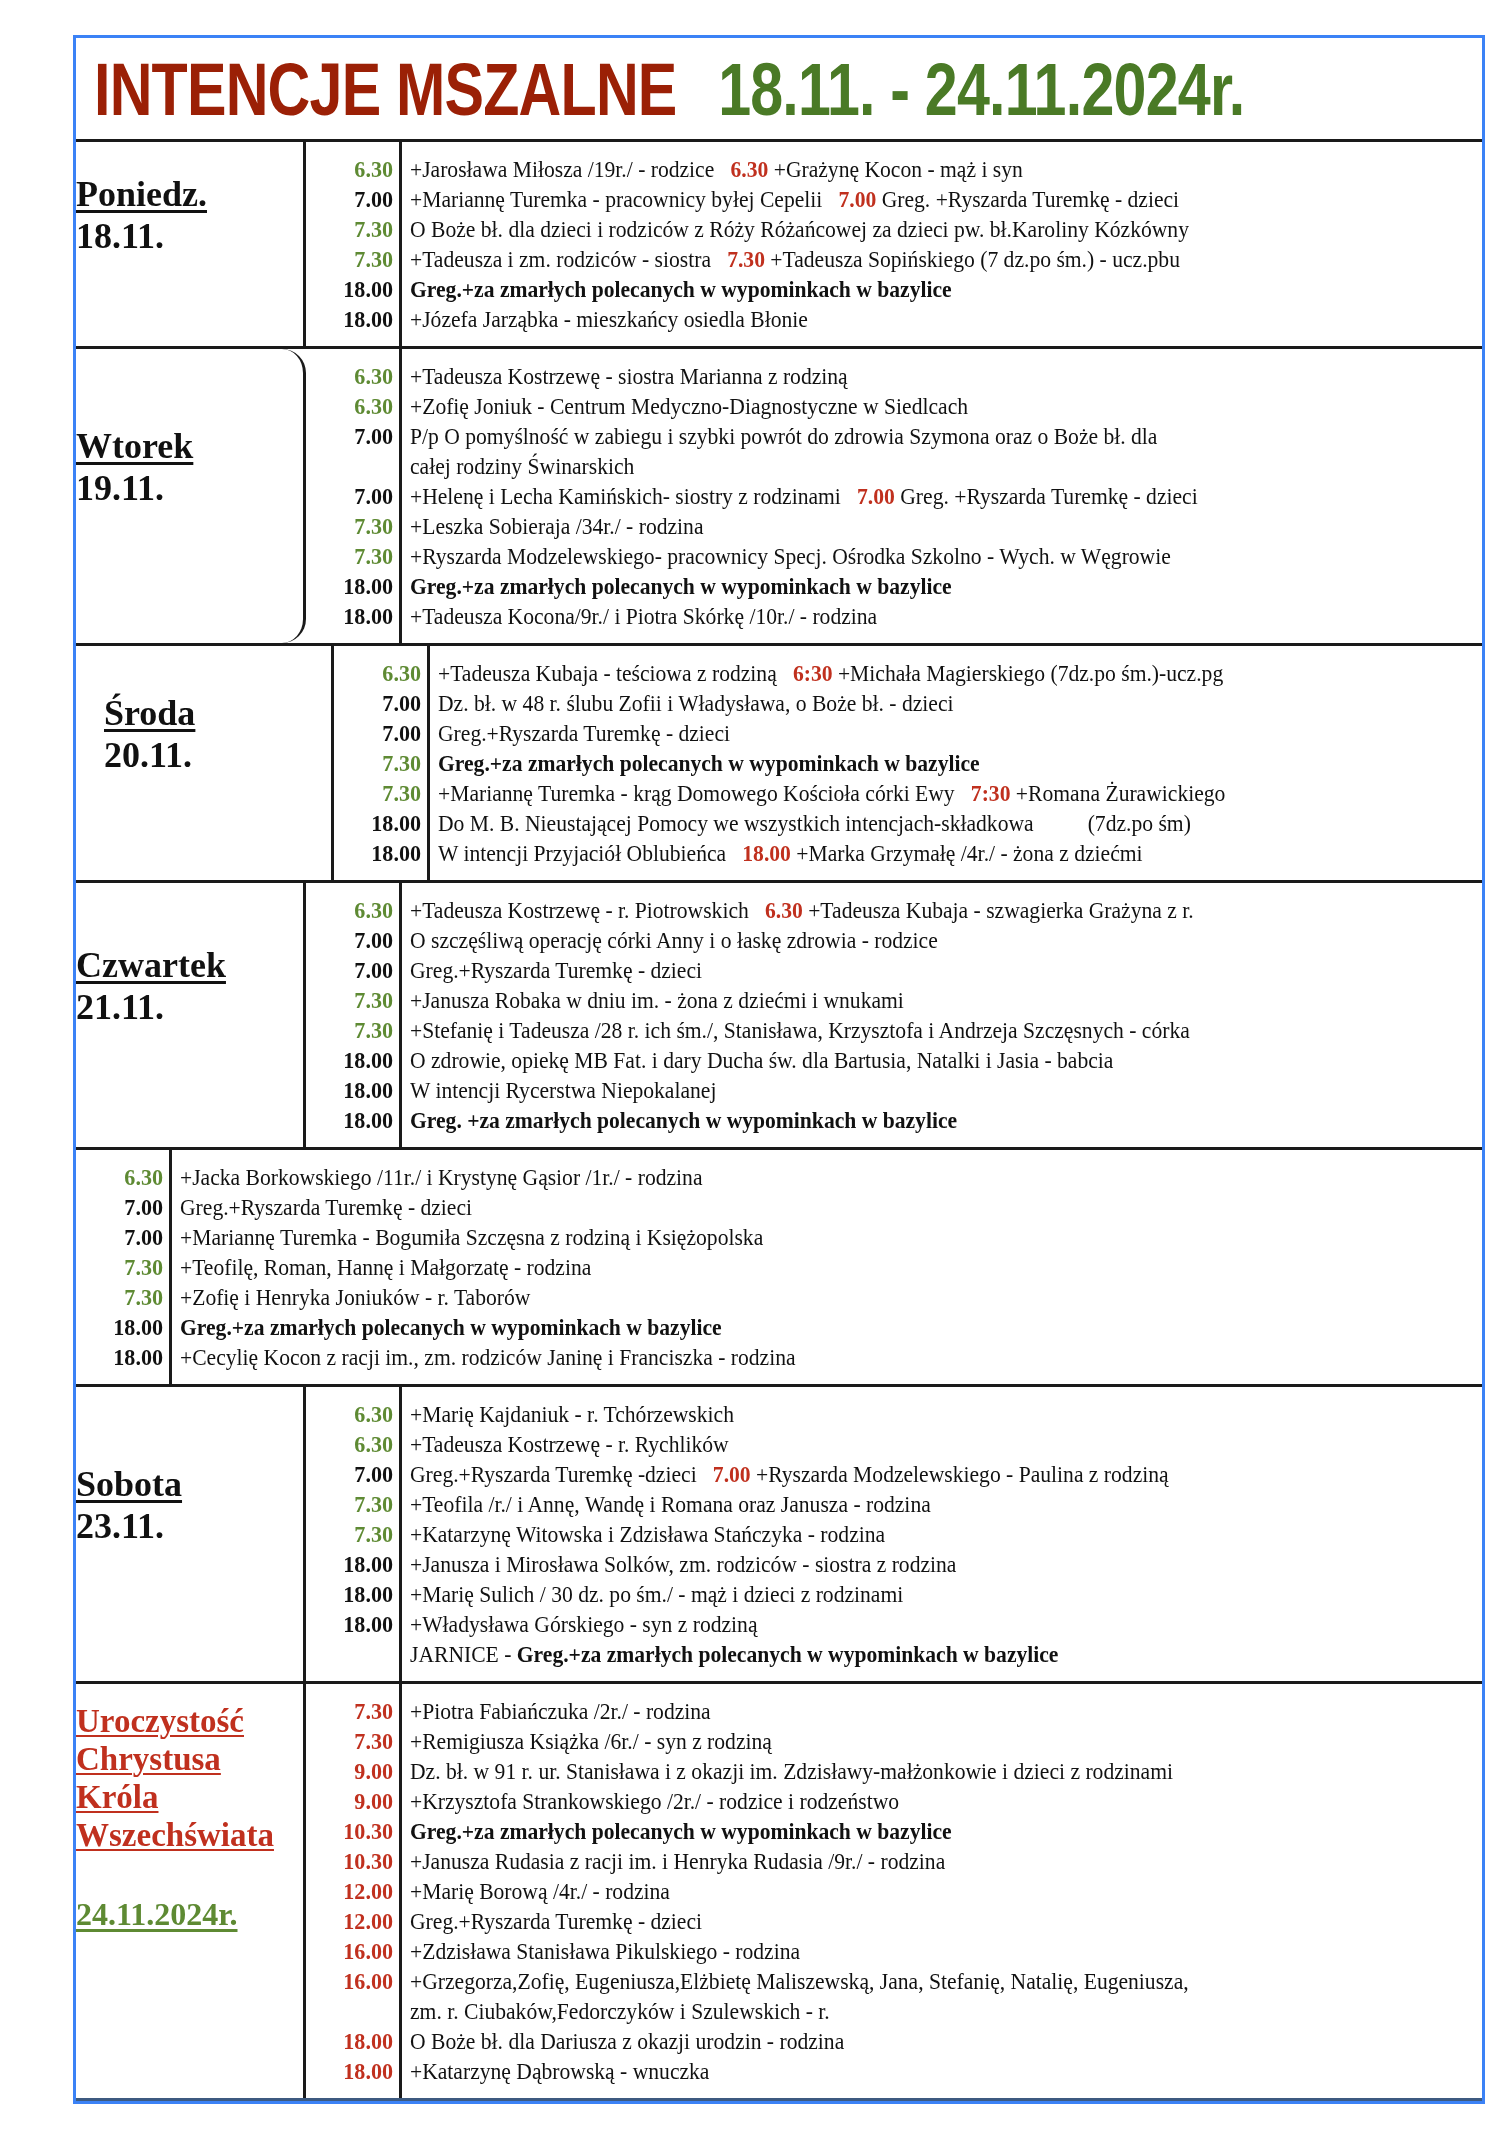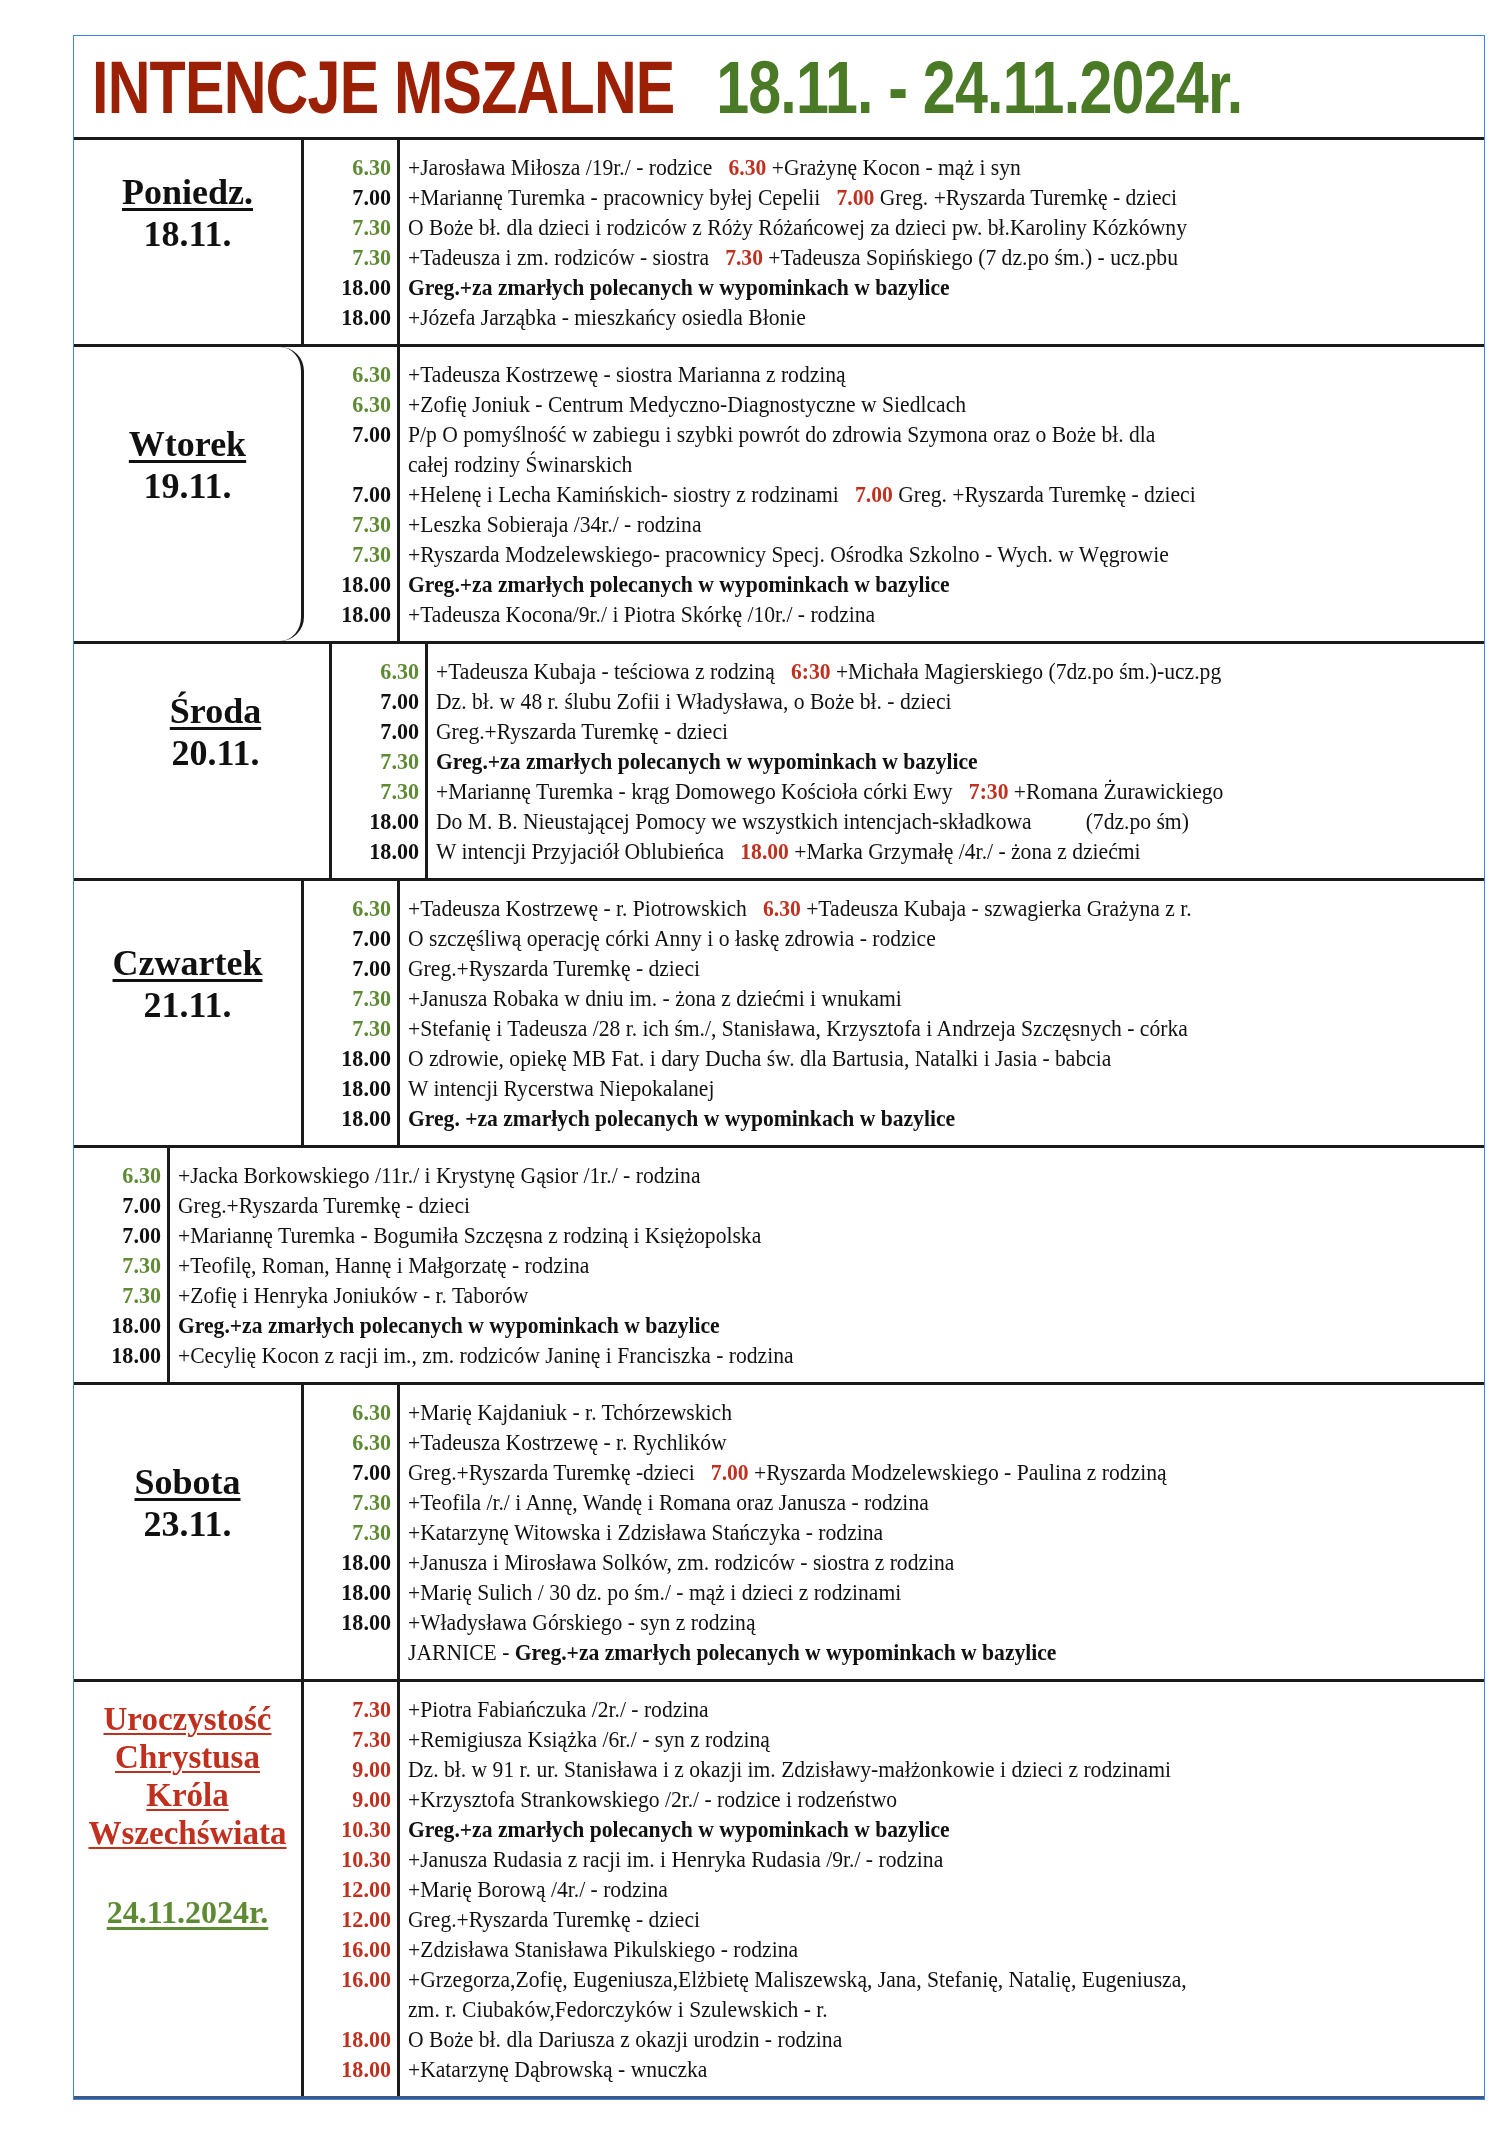--- a/index.html
+++ b/index.html
@@ -1,24 +1,24 @@
 <!DOCTYPE html>
 <html><head>
 <meta charset="utf-8">
 <style>
   html, body { margin: 0; padding: 0; background: #ffffff; }
   body { width: 1512px; height: 2138px; position: relative; overflow: hidden; font-family: "Liberation Serif", serif; color: #111; }
-  .sheet { position: absolute; left: 73px; top: 35px; width: 1412px; border: 1px solid #3b82f6; box-sizing: border-box; }
+  .sheet { position: absolute; left: 73px; top: 35px; width: 1412px; border: 3px solid #3b82f6; box-sizing: border-box; }
   .header { height: 104px; border-bottom: 3px solid #1a1a1a; box-sizing: border-box; position: relative; overflow: hidden; }
   .title-wrap { position: absolute; left: 18px; top: 10px; white-space: nowrap; transform: scaleX(0.80); transform-origin: left top; font-family: "Liberation Sans", sans-serif; font-weight: bold; font-size: 74px; line-height: 84px; letter-spacing: -1px; }
   .title-main { color: #9b2006; }
   .title-range { color: #4a7a26; margin-left: 52px; }
   .day-row { display: flex; border-bottom: 3px solid #1a1a1a; box-sizing: border-box; }
   .day-row.last { border-bottom: 3px solid #3d5a80; }
-  .day-cell { width: 230px; flex: 0 0 230px; border-right: 3px solid #1a1a1a; box-sizing: border-box; text-align: center; font-weight: bold; padding-top: 28px; }
+  .day-cell { width: 230px; flex: 0 0 230px; border-right: 3px solid #1a1a1a; box-sizing: border-box; font-weight: bold; padding-top: 28px; }
   .day-name { display: inline-block; font-size: 36px; line-height: 40px; text-decoration: underline; text-decoration-thickness: 3px; text-underline-offset: 4px; color: #111; }
   .day-date { display: block; font-size: 36px; line-height: 44px; color: #111; }
   .time-col { width: 96px; flex: 0 0 96px; border-right: 3px solid #1a1a1a; box-sizing: border-box; padding: 12px 6px 12px 0; text-align: right; }
   .content-col { flex: 1; padding: 12px 0 12px 8px; box-sizing: border-box; }
   .t { display: block; height: 30px; line-height: 30px; font-size: 24px; font-weight: bold; transform: scaleX(0.92); transform-origin: right center; }
   .t.green { color: #5e8a33; }
   .t.black { color: #111; }
   .t.red { color: #c0301e; }
   .t.blank { }
   .l { display: block; height: 30px; line-height: 30px; font-size: 24px; white-space: nowrap; transform: scaleX(0.90); transform-origin: left center; color: #111; }

